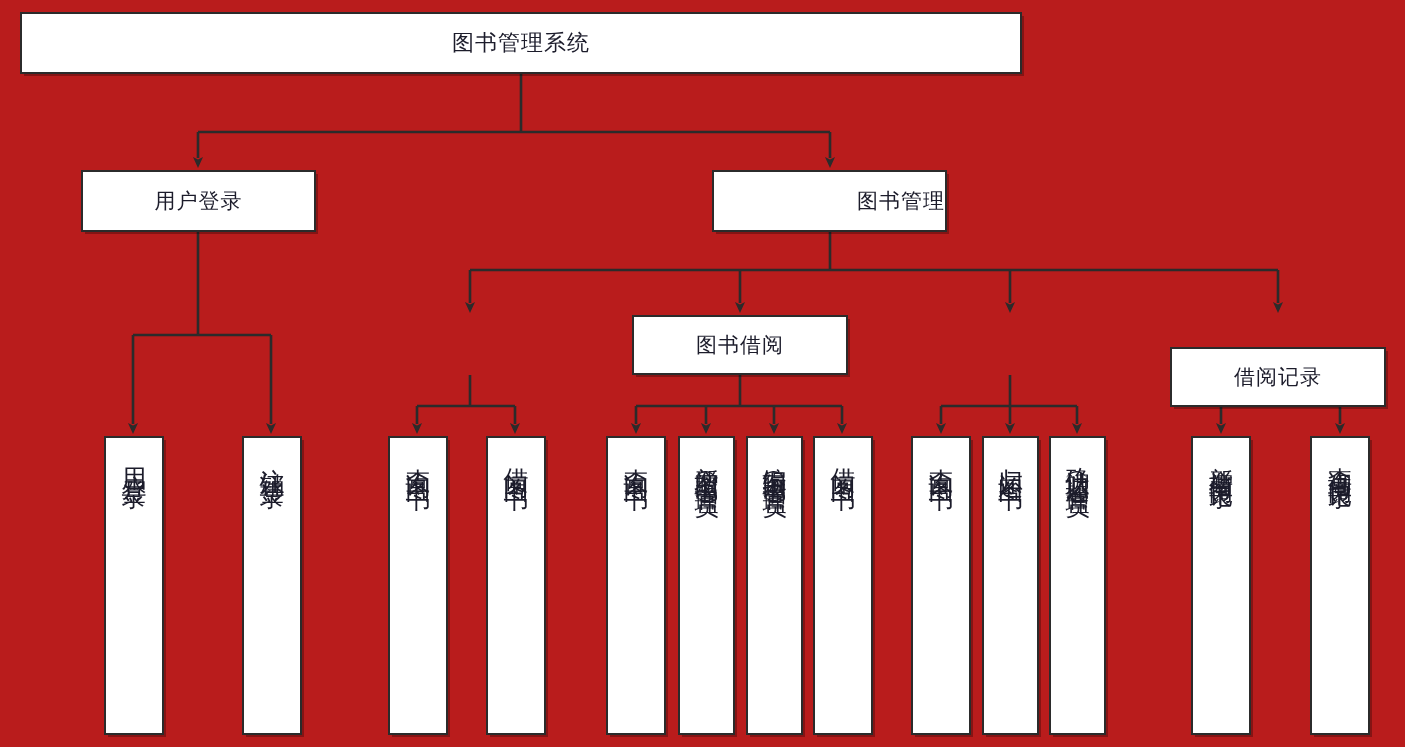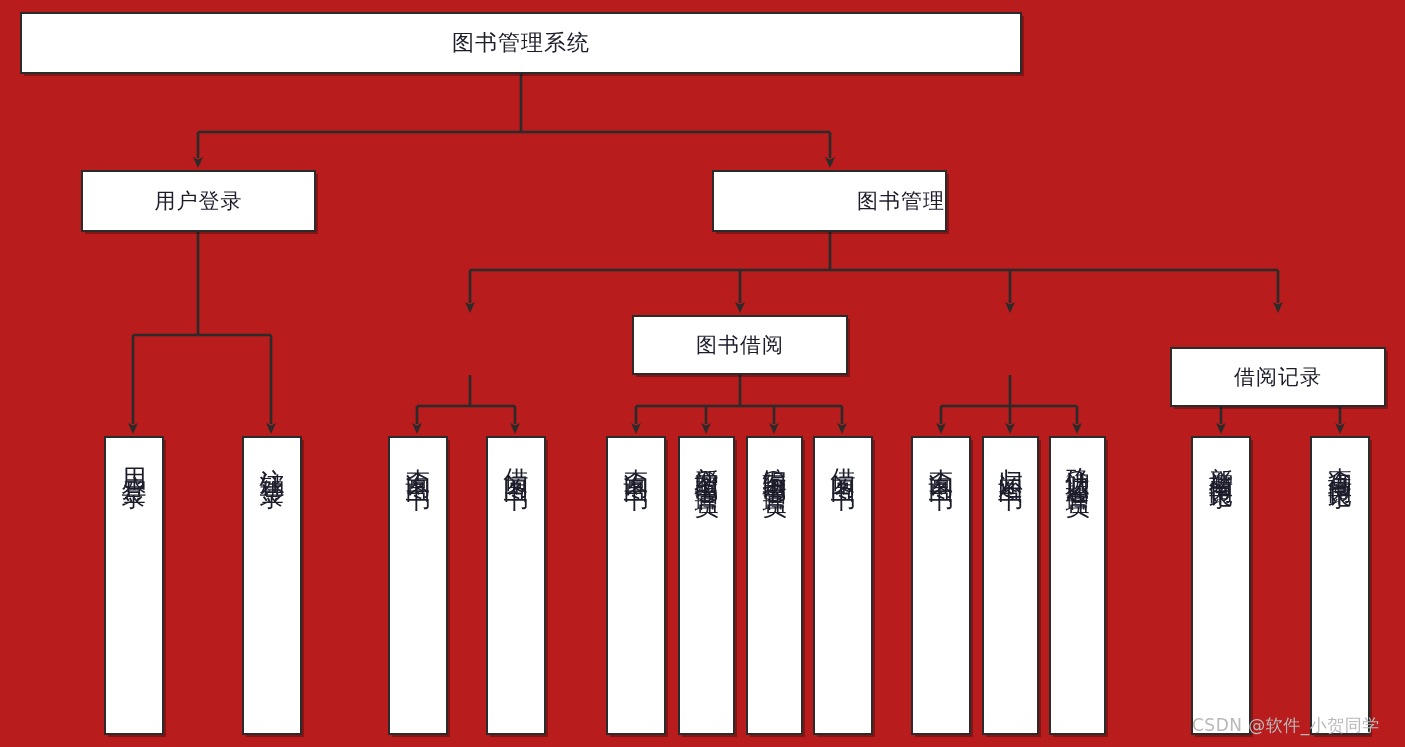--- a/index.html
+++ b/index.html
@@ -166,15 +166,14 @@
     <span class="lbl">确认归还（管理员）</span>
   </div>
 
   <div class="node leaf tall" style="left:1191px;top:436px;width:60px;height:299px;">
     <span class="lbl">新增借阅记录</span>
   </div>
   <div class="node leaf tall" style="left:1310px;top:436px;width:60px;height:299px;">
     <span class="lbl">查询借阅记录</span>
   </div>
 
-  <div class="watermark" style="left:1192px;top:714px;">CSDN @软件_小贺同学</div>
 
 </div>
 
 </body></html>

